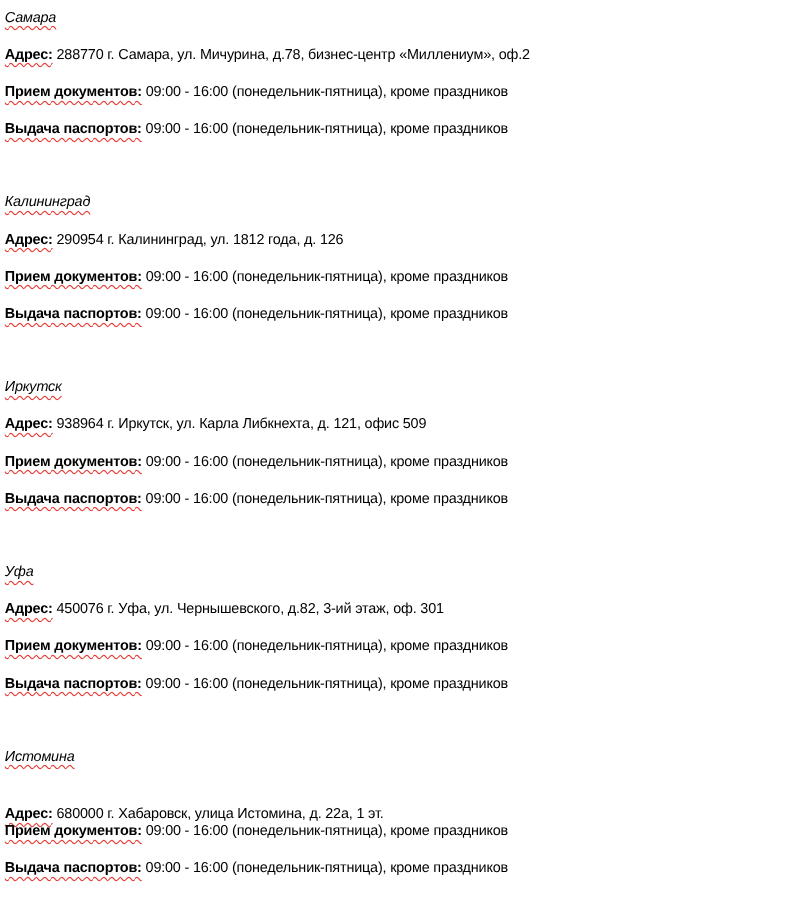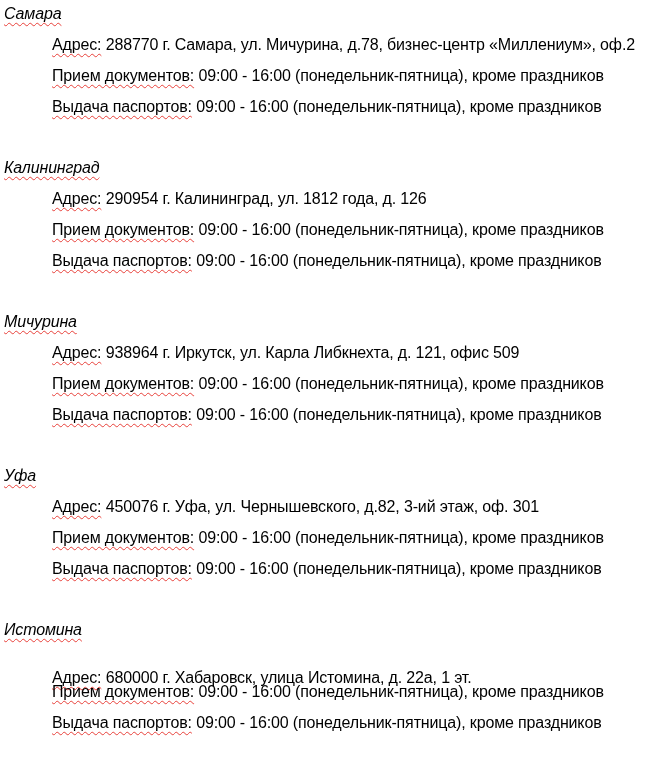--- a/index.html
+++ b/index.html
@@ -1,39 +1,39 @@
 <!DOCTYPE html>
 <html><head>
 <meta charset="utf-8">
 <style>
   html, body { margin:0; padding:0; background:#ffffff; }
   body { width:657px; height:758px; position:relative; overflow:hidden;
          font-family:"Liberation Sans", sans-serif; color:#000; }
   .doc { position:absolute; left:4px; top:0; width:650px; }
-  .line { position:absolute; left:0; white-space:nowrap; font-size:16px; line-height:20px; letter-spacing:-0.15px; }
+  .line { position:absolute; left:0; white-space:nowrap; font-size:12px; line-height:20px; letter-spacing:-0.15px; }
   .city { font-style:italic; }
-  .lbl { font-weight:normal;margin-left:48px; }
+  .lbl { font-weight:bold; }
   .sp { text-decoration: underline wavy #e8413b; text-decoration-thickness:1px; text-underline-offset:3px; text-decoration-skip-ink:none; }
 </style>
 </head>
 <body>
 
 <div class="doc">
 
   <div class="line city" style="top:4px"><span class="sp">Самара</span></div>
   <div class="line" style="top:35px"><span class="lbl sp">Адрес:</span><span> 288770 г. Самара, ул. Мичурина, д.78, бизнес-центр «Миллениум», оф.2</span></div>
   <div class="line" style="top:66px"><span class="lbl sp">Прием документов:</span><span> 09:00 - 16:00 (понедельник-пятница), кроме праздников</span></div>
   <div class="line" style="top:97px"><span class="lbl sp">Выдача паспортов:</span><span> 09:00 - 16:00 (понедельник-пятница), кроме праздников</span></div>
 
   <div class="line city" style="top:158px"><span class="sp">Калининград</span></div>
   <div class="line" style="top:189px"><span class="lbl sp">Адрес:</span><span> 290954 г. Калининград, ул. 1812 года, д. 126</span></div>
   <div class="line" style="top:220px"><span class="lbl sp">Прием документов:</span><span> 09:00 - 16:00 (понедельник-пятница), кроме праздников</span></div>
   <div class="line" style="top:251px"><span class="lbl sp">Выдача паспортов:</span><span> 09:00 - 16:00 (понедельник-пятница), кроме праздников</span></div>
 
-  <div class="line city" style="top:312px"><span class="sp">Мичурина</span></div>
+  <div class="line city" style="top:312px"><span class="sp">Иркутск</span></div>
   <div class="line" style="top:343px"><span class="lbl sp">Адрес:</span><span> 938964 г. Иркутск, ул. Карла Либкнехта, д. 121, офис 509</span></div>
   <div class="line" style="top:374px"><span class="lbl sp">Прием документов:</span><span> 09:00 - 16:00 (понедельник-пятница), кроме праздников</span></div>
   <div class="line" style="top:405px"><span class="lbl sp">Выдача паспортов:</span><span> 09:00 - 16:00 (понедельник-пятница), кроме праздников</span></div>
 
   <div class="line city" style="top:466px"><span class="sp">Уфа</span></div>
   <div class="line" style="top:497px"><span class="lbl sp">Адрес:</span><span> 450076 г. Уфа, ул. Чернышевского, д.82, 3-ий этаж, оф. 301</span></div>
   <div class="line" style="top:528px"><span class="lbl sp">Прием документов:</span><span> 09:00 - 16:00 (понедельник-пятница), кроме праздников</span></div>
   <div class="line" style="top:559px"><span class="lbl sp">Выдача паспортов:</span><span> 09:00 - 16:00 (понедельник-пятница), кроме праздников</span></div>
 
   <div class="line city" style="top:620px"><span class="sp">Истомина</span></div>

